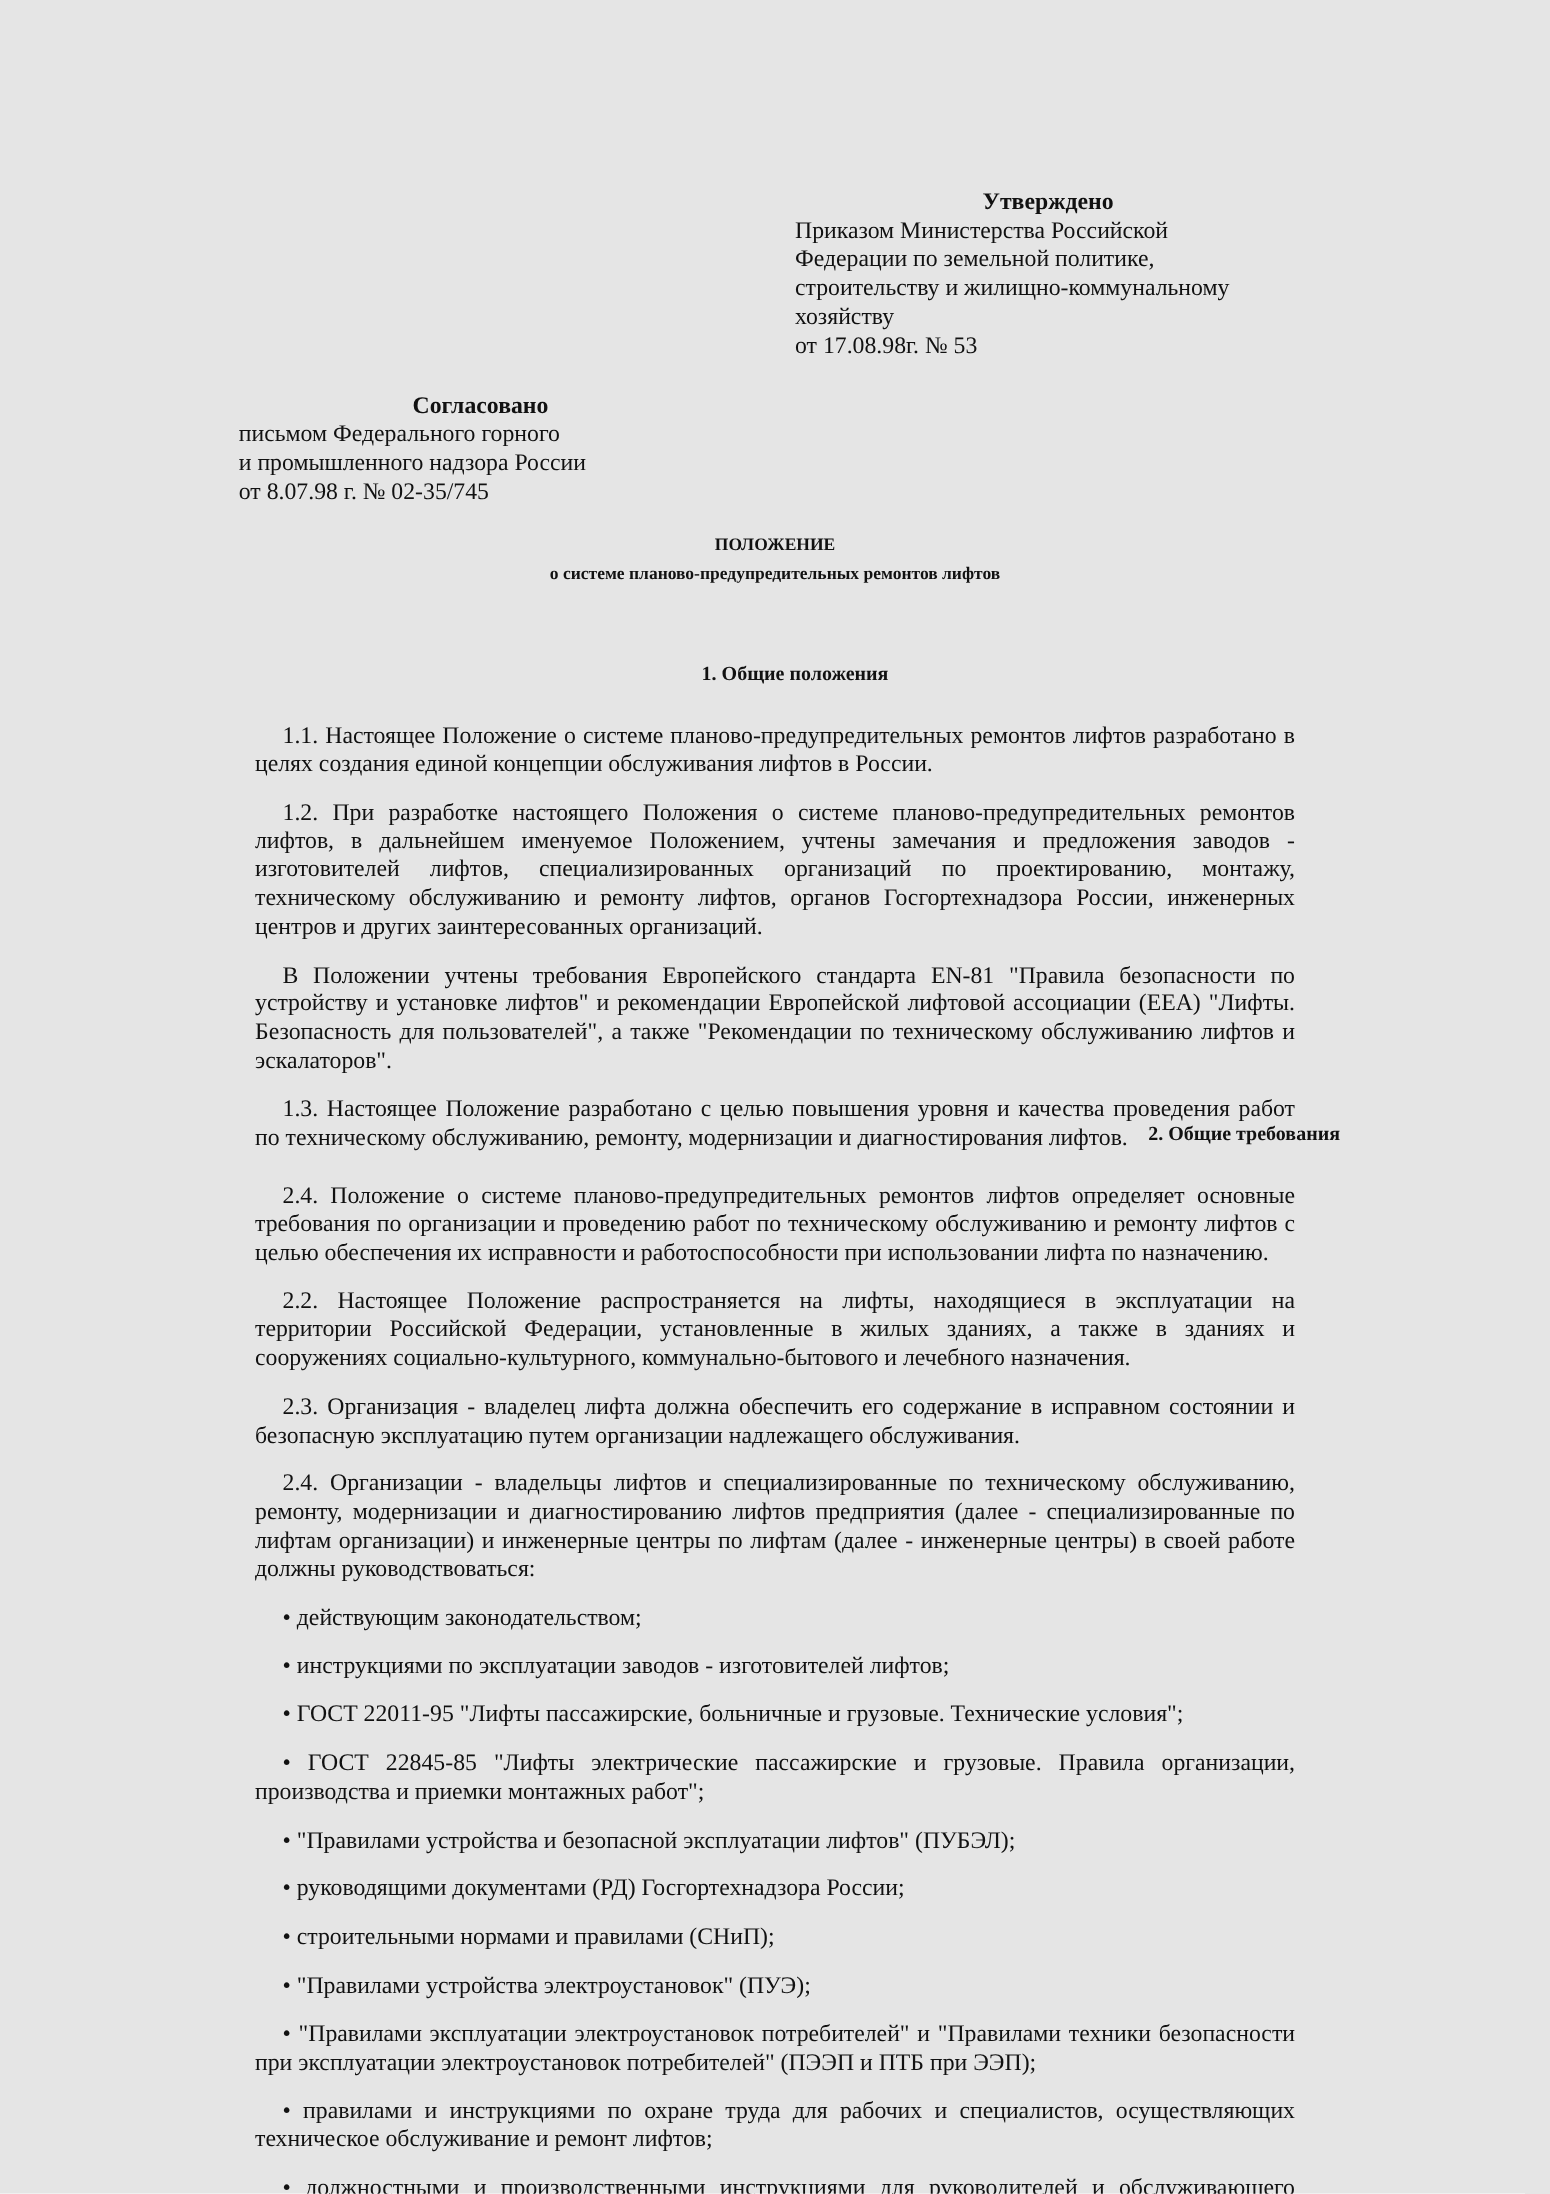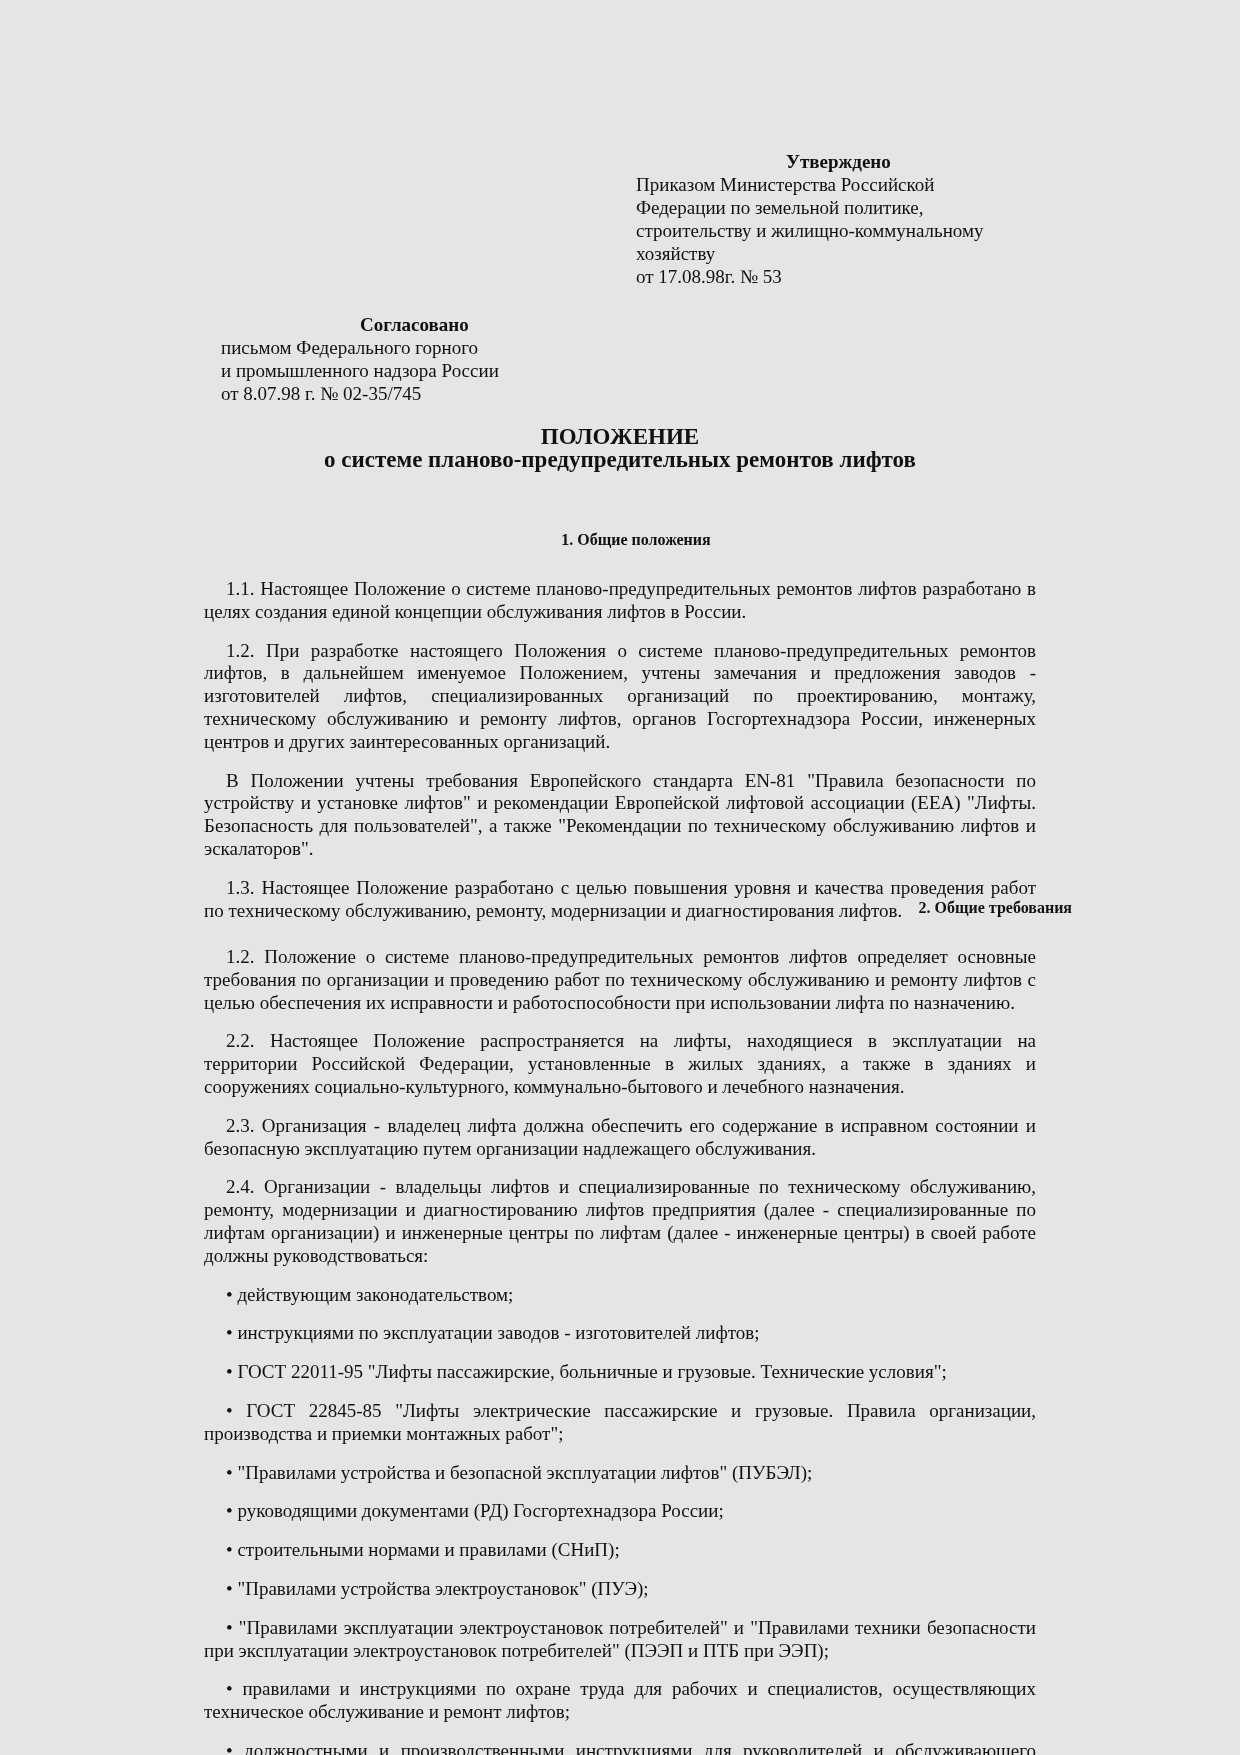--- a/index.html
+++ b/index.html
@@ -3,24 +3,24 @@
 <meta charset="utf-8">
 <style>
   html, body { margin: 0; padding: 0; background: #ffffff; }
   body { width: 1240px; height: 1755px; position: relative; overflow: hidden;
          font-family: "Liberation Serif", "DejaVu Serif", serif; color: #111; }
   .page { position: absolute; left: 0; top: 0; width: 1240px; height: 1755px; background: #e5e5e5; }
   .approved { position: absolute; left: 636px; top: 150px; width: 420px;
               font-size: 19px; line-height: 23px; }
   .approved .head { font-weight: bold; text-align: left; padding-left: 150px; }
   .agreed { position: absolute; left: 191px; top: 313px; width: 340px;
-            font-size: 19px; line-height: 23px; margin-left: 30px; }
+            font-size: 19px; line-height: 23px; }
   .agreed .head { font-weight: bold; padding-left: 139px; }
   .title { position: absolute; left: 188px; top: 425px; width: 864px; text-align: center;
-           font-weight: bold; font-size: 23px; line-height: 23px; font-family: Liberation Serif, serif; }
+           font-weight: bold; font-size: 14px; line-height: 23px; font-family: Liberation Serif, serif; }
   .body { position: absolute; left: 188px; width: 864px; font-size: 19px; line-height: 22.8px;
           text-align: justify; }
   .sec-head { font-weight: bold; text-align: center; margin: 16px; }
   p { margin: 16px; text-indent: 22px; text-align: justify; }
   .s1h { position: absolute; left: 188px; top: 515px; width: 864px; }
   .s1 { top: 562px; }
   .s2h { position: absolute; left: 192px; top: 883px; width: 864px; text-align: right; }
   .s2 { top: 930px; }
 </style>
 </head>
@@ -52,21 +52,21 @@
   <div class="s1h sec-head">1. Общие положения</div>
   <div class="body s1">
     <p>1.1. Настоящее Положение о системе планово-предупредительных ремонтов лифтов разработано в целях создания единой концепции обслуживания лифтов в России.</p>
     <p>1.2. При разработке настоящего Положения о системе планово-предупредительных ремонтов лифтов, в дальнейшем именуемое Положением, учтены замечания и предложения заводов - изготовителей лифтов, специализированных организаций по проектированию, монтажу, техническому обслуживанию и ремонту лифтов, органов Госгортехнадзора России, инженерных центров и других заинтересованных организаций.</p>
     <p>В Положении учтены требования Европейского стандарта EN-81 "Правила безопасности по устройству и установке лифтов" и рекомендации Европейской лифтовой ассоциации (ЕЕА) "Лифты. Безопасность для пользователей", а также "Рекомендации по техническому обслуживанию лифтов и эскалаторов".</p>
     <p>1.3. Настоящее Положение разработано с целью повышения уровня и качества проведения работ по техническому обслуживанию, ремонту, модернизации и диагностирования лифтов.</p>
   </div>
 
   <div class="s2h sec-head">2. Общие требования</div>
   <div class="body s2">
-    <p>1.2. Положение о системе планово-предупредительных ремонтов лифтов определяет основные требования по организации и проведению работ по техническому обслуживанию и ремонту лифтов с целью обеспечения их исправности и работоспособности при использовании лифта по назначению.</p>
+    <p>2.4. Положение о системе планово-предупредительных ремонтов лифтов определяет основные требования по организации и проведению работ по техническому обслуживанию и ремонту лифтов с целью обеспечения их исправности и работоспособности при использовании лифта по назначению.</p>
     <p>2.2. Настоящее Положение распространяется на лифты, находящиеся в эксплуатации на территории Российской Федерации, установленные в жилых зданиях, а также в зданиях и сооружениях социально-культурного, коммунально-бытового и лечебного назначения.</p>
     <p>2.3. Организация - владелец лифта должна обеспечить его содержание в исправном состоянии и безопасную эксплуатацию путем организации надлежащего обслуживания.</p>
     <p>2.4. Организации - владельцы лифтов и специализированные по техническому обслуживанию, ремонту, модернизации и диагностированию лифтов предприятия (далее - специализированные по лифтам организации) и инженерные центры по лифтам (далее - инженерные центры) в своей работе должны руководствоваться:</p>
     <p>• действующим законодательством;</p>
     <p>• инструкциями по эксплуатации заводов - изготовителей лифтов;</p>
     <p>• ГОСТ 22011-95 "Лифты пассажирские, больничные и грузовые. Технические условия";</p>
     <p>• ГОСТ 22845-85 "Лифты электрические пассажирские и грузовые. Правила организации, производства и приемки монтажных работ";</p>
     <p>• "Правилами устройства и безопасной эксплуатации лифтов" (ПУБЭЛ);</p>
     <p>• руководящими документами (РД) Госгортехнадзора России;</p>
     <p>• строительными нормами и правилами (СНиП);</p>

